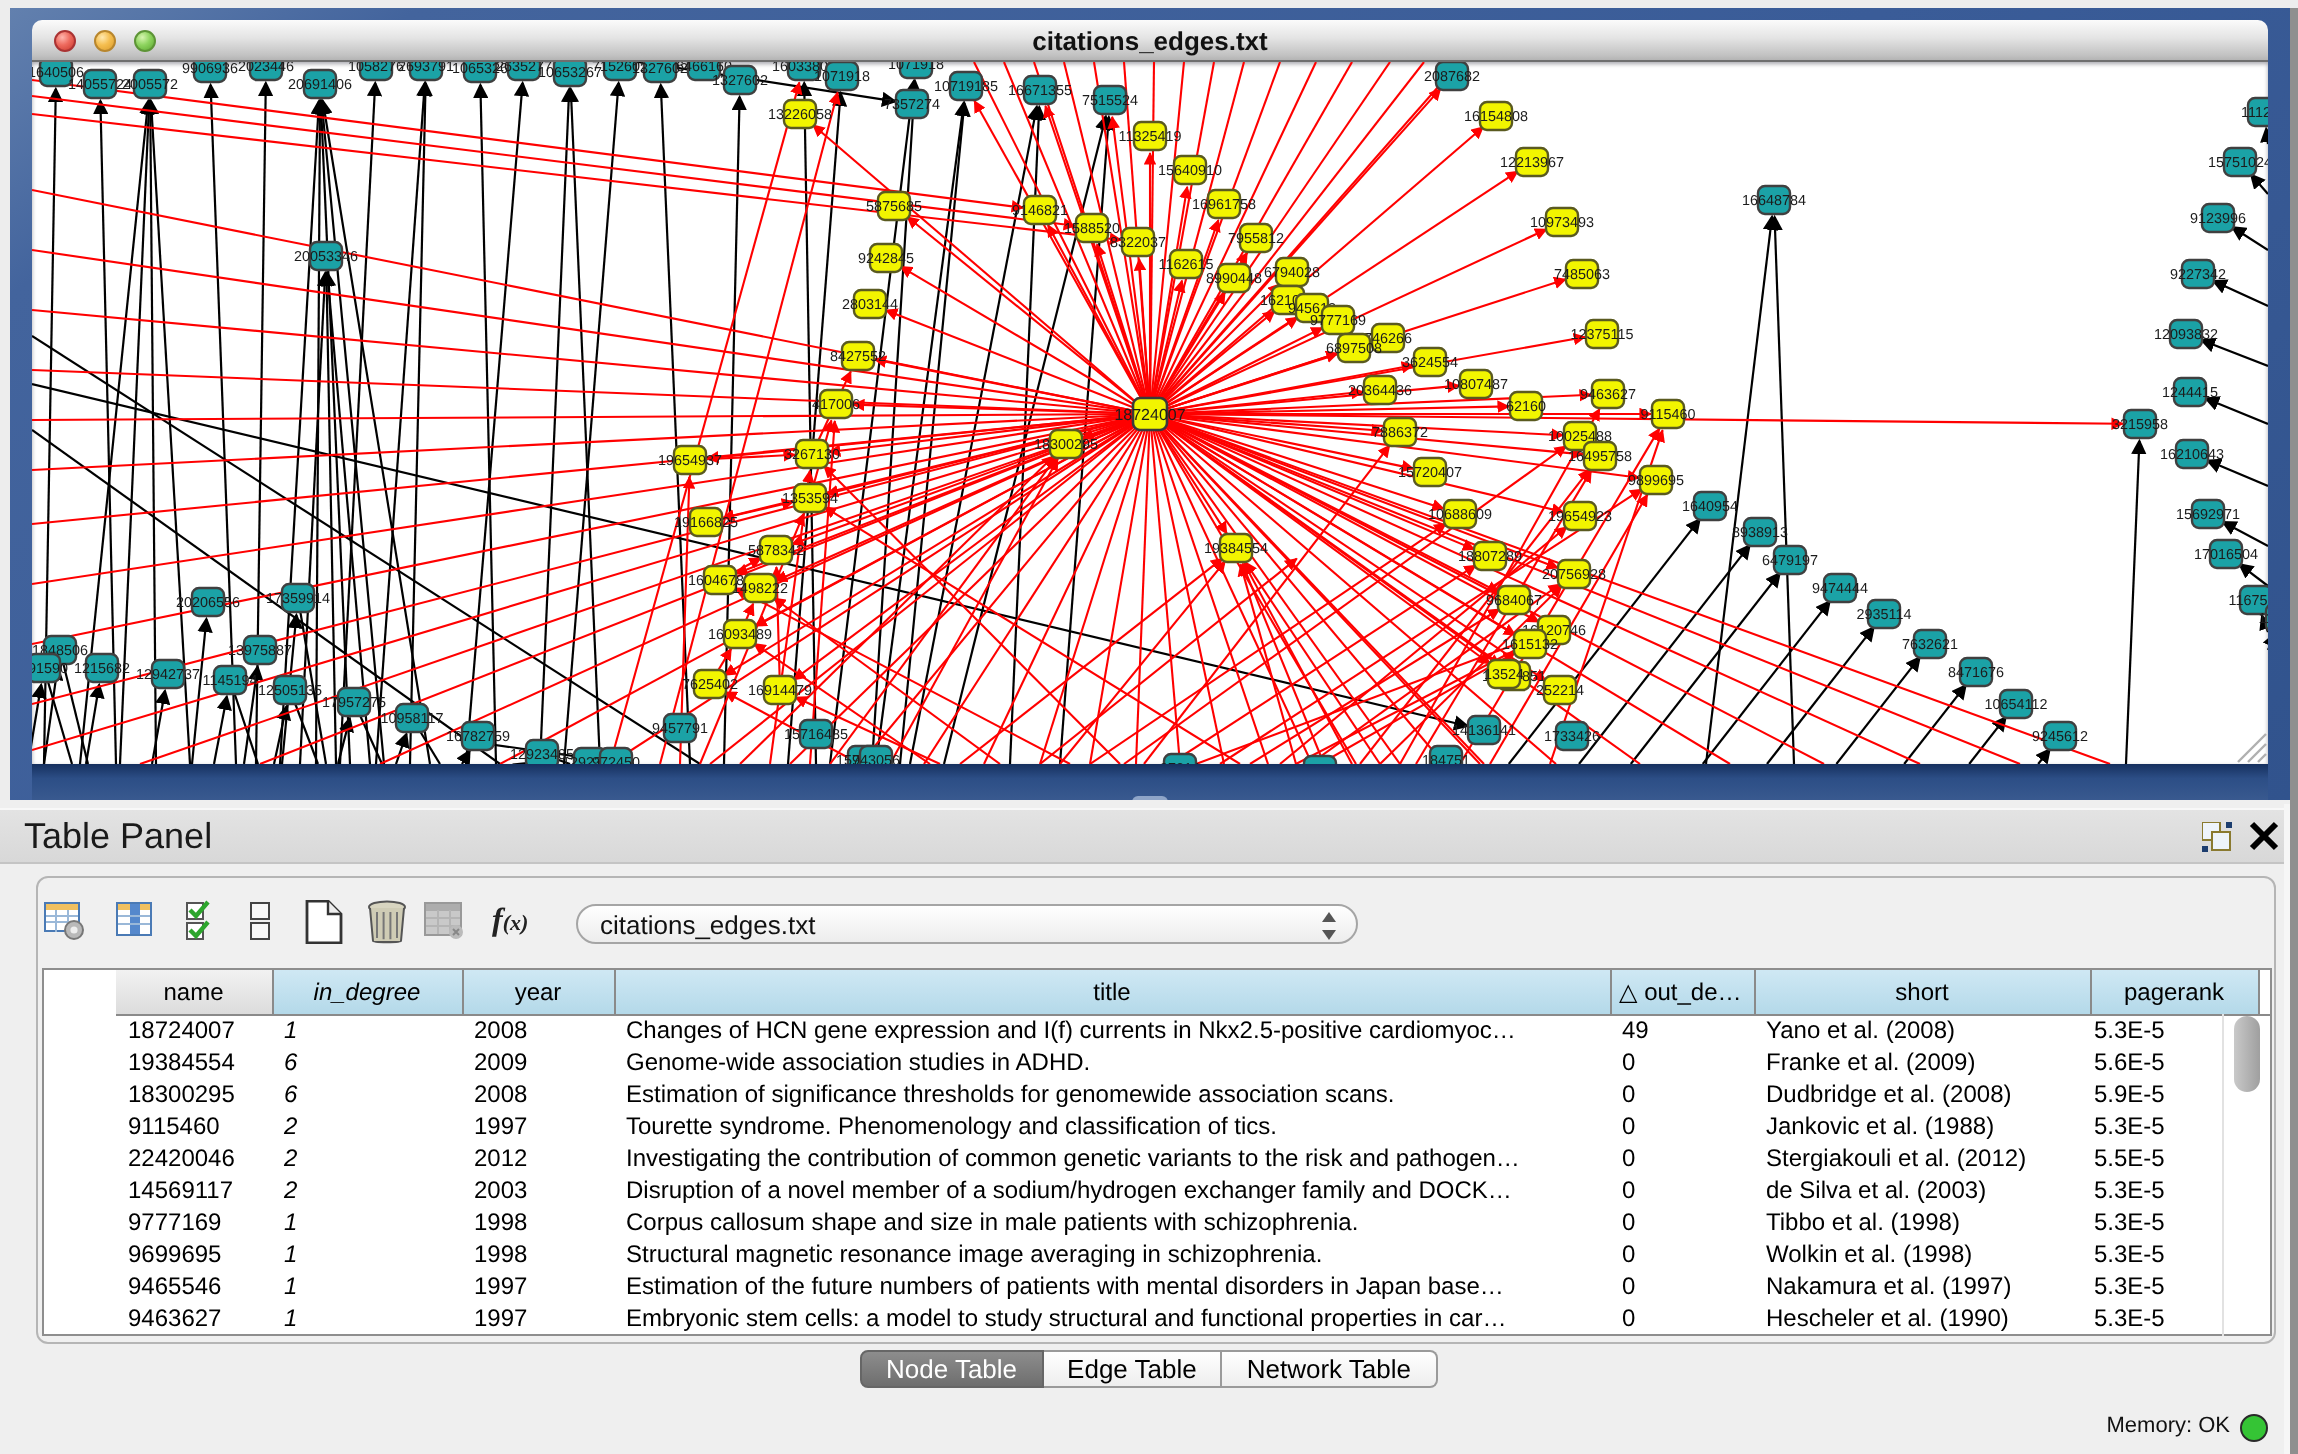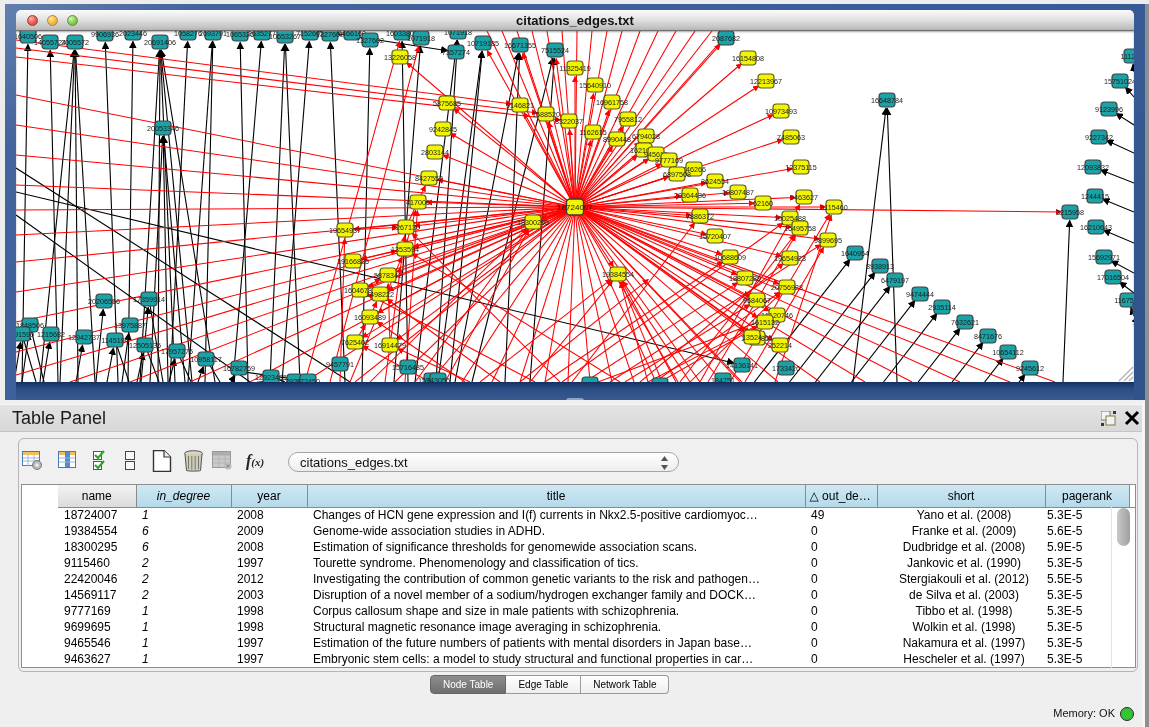--- a/index.html
+++ b/index.html
@@ -42,29 +42,29 @@
 
 #tbl { left:21px; top:484px; width:1115px; height:184px; background:#fff; border:1px solid #8e8e8e; overflow:hidden;padding-left:36px; }
 table { border-collapse:collapse; table-layout:fixed; width:1113px; font-size:12px; color:#000; }
 th { height:22px; font-weight:400; font-size:12px; border-right:1px solid #8a8a8a; border-bottom:1px solid #8a8a8a;
   background:linear-gradient(#cfe8f4,#b4d9e9); overflow:hidden; white-space:nowrap; }
 th.c0 { background:linear-gradient(#f2f2f2,#dcdcdc); }
 td { height:16px; padding:0 0 0 6px; overflow:hidden; white-space:nowrap; }
 .c0 { width:78px; } .c1 { width:95px;font-style:italic; } .c2 { width:76px; } .c3 { width:498px; }
 .c4 { width:72px; } .c5 { width:168px; } .c6 { width:84px;margin-left:44px; }
 td.c6 { padding-left:2px; }
-td.c5 { text-align:center; }
+td.c5 { text-align:left; }
 th.c4 { text-align:left; padding-left:4px; }
 th.cf { background:#fff; border-bottom:1px solid #8a8a8a; border-right:none; }
 .cf { width:42px; }
 
 #sbar { left:1111px; top:507px; width:1px; height:161px; background:#e2e2e2; }
 #sthumb { left:1117px; top:508px; width:13px; height:38px; background:linear-gradient(90deg,#c9c9c9,#9f9f9f); border-radius:7px; }
 
-#segs { left:430px; top:675px; height:19px; font-size:10px; }
+#segs { left:430px; top:675px; height:19px; font-size:13px; }
 .seg { float:left; height:19px; line-height:18px; padding:0 12px; border:1px solid #9a9a9a; border-left:none;
   background:linear-gradient(#ffffff,#eeeeee); color:#000; }
 .seg.first { border-left:1px solid #9a9a9a; border-radius:4px 0 0 4px; }
 .seg.last { border-radius:0 4px 4px 0; }
 .seg.sel { background:linear-gradient(#8d8d8d,#6e6e6e); color:#fff; border-color:#666; }
 
 #mem { left:960px; top:707px; width:155px; text-align:right; font-size:11px; color:#111; }
 #memdot { left:1120px; top:707px; width:14px; height:14px; border-radius:50%; background:#35c435; border:1.5px solid #2a2a2a; }
 </style></head>
 <body>
@@ -712,21 +712,21 @@
           <td class="c5">Dudbridge et al. (2008)</td>
           <td class="c6">5.9E-5</td>
           <td class="cf"></td>
         </tr>
 <tr>
           <td class="c0">9115460</td>
           <td class="c1">2</td>
           <td class="c2">1997</td>
           <td class="c3">Tourette syndrome. Phenomenology and classification of tics.</td>
           <td class="c4">0</td>
-          <td class="c5">Jankovic et al. (1990)</td>
+          <td class="c5">Jankovic et al. (1988)</td>
           <td class="c6">5.3E-5</td>
           <td class="cf"></td>
         </tr>
 <tr>
           <td class="c0">22420046</td>
           <td class="c1">2</td>
           <td class="c2">2012</td>
           <td class="c3">Investigating the contribution of common genetic variants to the risk and pathogen…</td>
           <td class="c4">0</td>
           <td class="c5">Stergiakouli et al. (2012)</td>
@@ -772,21 +772,21 @@
           <td class="c5">Nakamura et al. (1997)</td>
           <td class="c6">5.3E-5</td>
           <td class="cf"></td>
         </tr>
 <tr>
           <td class="c0">9463627</td>
           <td class="c1">1</td>
           <td class="c2">1997</td>
           <td class="c3">Embryonic stem cells: a model to study structural and functional properties in car…</td>
           <td class="c4">0</td>
-          <td class="c5">Hescheler et al. (1997)</td>
+          <td class="c5">Hescheler et al. (1990)</td>
           <td class="c6">5.3E-5</td>
           <td class="cf"></td>
         </tr>
 </tbody>
     </table>
 </div>
 <div id="sbar" class="abs"></div>
 <div id="sthumb" class="abs"></div>
 <div id="segs" class="abs">
     <div class="seg first sel">Node Table</div>

